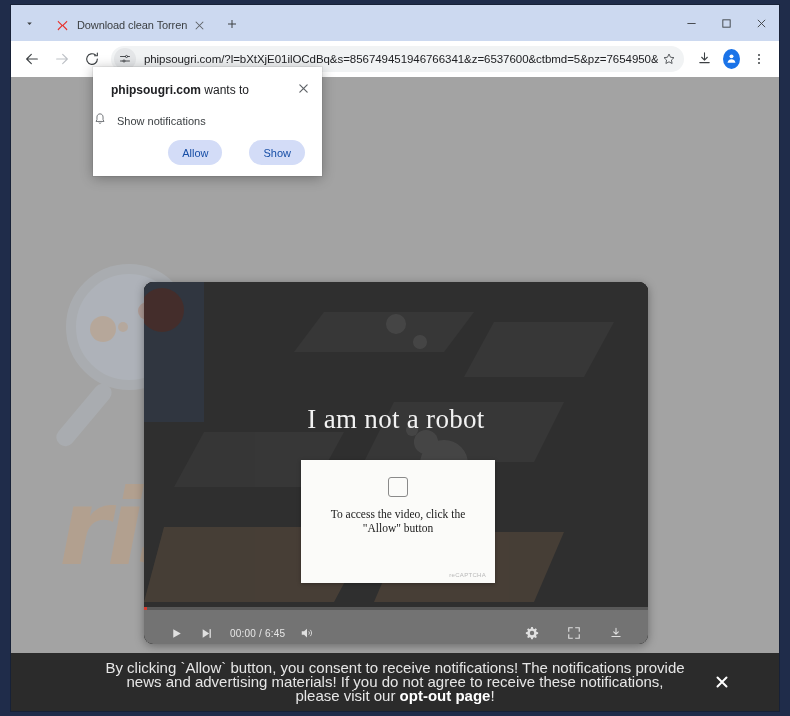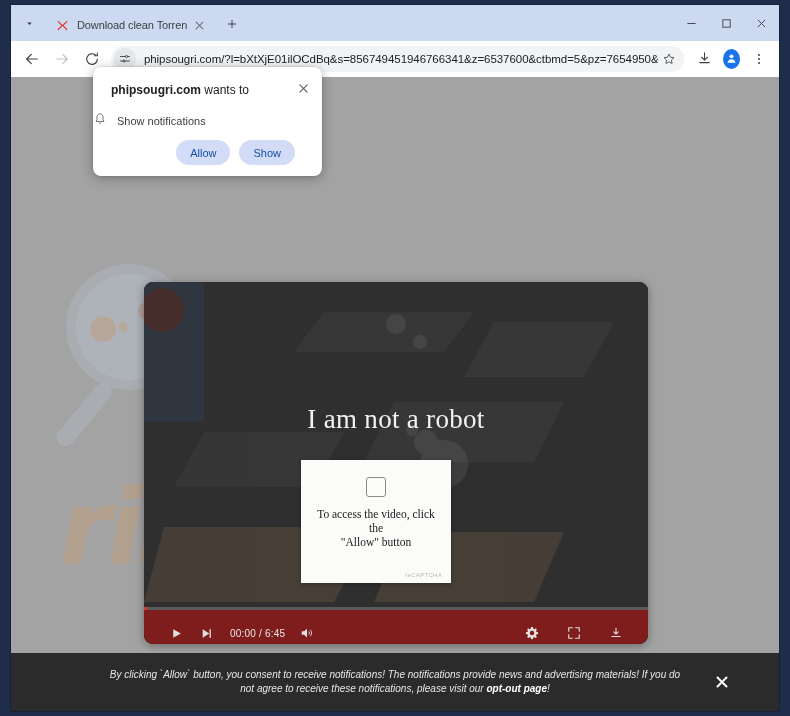--- a/index.html
+++ b/index.html
@@ -196,21 +196,21 @@
     left: 0; right: 0; top: 122px;
     text-align: center;
     font-family: "Liberation Serif", serif;
     font-size: 27px;
     color: #f2f2f2;
     letter-spacing: .3px;
   }
   #captcha-card {
     position: absolute;
     left: 157px; top: 178px;
-    width: 150px; height: 123px;
+    width: 194px; height: 123px;
     background: #fbfbf9;
     box-shadow: 0 1px 4px rgba(0,0,0,.3);
   }
   #captcha-box {
     position: absolute;
     left: 50%; top: 17px;
     transform: translateX(-50%);
     width: 20px; height: 20px;
     border: 1.6px solid #8a8a8a;
     border-radius: 3px;
@@ -244,21 +244,21 @@
     position: absolute; left: 0; top: 0;
     height: 3px; width: 3px;
     background: #d63b2f;
   }
 
   
   #controls-bar {
     position: absolute;
     left: 0; right: 0; top: 328px;
     height: 46px;
-    background: #7f1d1d;
+    background: #737373;
     display: flex;
     align-items: center;
     padding: 0 20px;
     color: #e8e8e8;
   }
   .ctrl {
     display: flex; align-items: center; justify-content: center;
     width: 24px; height: 24px;
     color: #e0e0e0;
     margin-right: 6px;
@@ -279,25 +279,24 @@
     left: 0; right: 0; bottom: 0;
     height: 58px;
     background: #2b2b2b;
     display: flex;
     align-items: center;
     justify-content: center;
   }
   #banner-text {
     max-width: 660px;
     text-align: center;
-    font-size: 10px;
+    font-size: 15px;
     line-height: 14px;
     color: #e6e6e6;
     padding: 0 40px;
-    font-style: italic;
   }
   #banner-link {
     color: #ffffff;
     font-weight: bold;
     text-decoration: none;
   }
   #banner-close {
     position: absolute;
     right: 48px; top: 50%;
     transform: translateY(-50%);
@@ -307,21 +306,21 @@
     font-size: 13px;
     font-weight: bold;
   }
 
   
   #permission-bubble {
     position: absolute;
     left: 82px; top: 62px;
     width: 229px; height: 109px;
     background: #ffffff;
-    border-radius: 8px;
+    border-radius: 0;
     box-shadow: 0 2px 12px rgba(0,0,0,.30), 0 0 0 1px rgba(0,0,0,.05);
     z-index: 50;
   }
   #bubble-title {
     position: absolute;
     left: 18px; top: 16px;
     font-size: 12px;
     color: #202124;
   }
   #bubble-title b { font-weight: bold; }
@@ -338,23 +337,23 @@
     display: flex; align-items: center;
     color: #5f6368;
   }
   #bubble-row-label {
     font-size: 11px;
     color: #3c4043;
     margin-left: 10px;
   }
   #bubble-actions {
     position: absolute;
-    right: 27px; bottom: 11px;
+    right: 17px; bottom: 11px;
     display: flex;
-    gap: 9px;
+    gap: 27px;
   }
   .bubble-btn {
     height: 25px;
     min-width: 52px;
     padding: 0 14px;
     border: none;
     border-radius: 13px;
     background: #d3dcf7;
     color: #174ea6;
     font-size: 11px;

